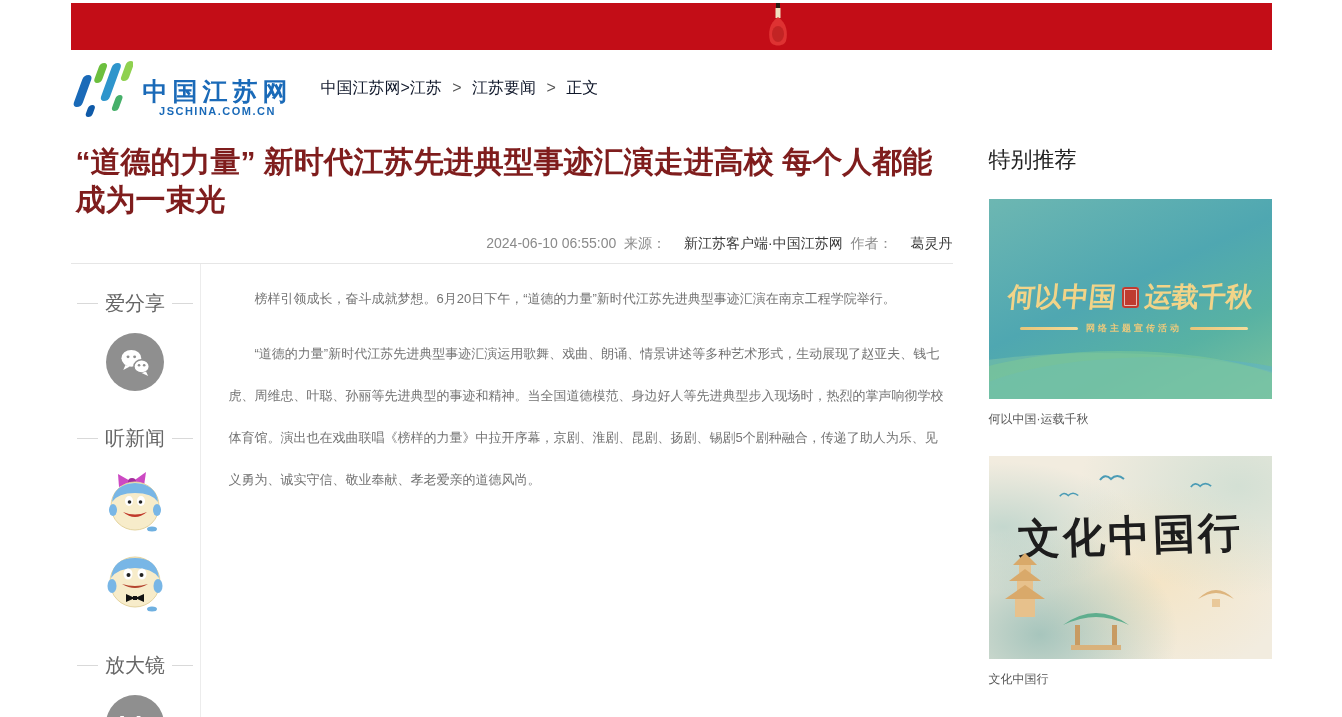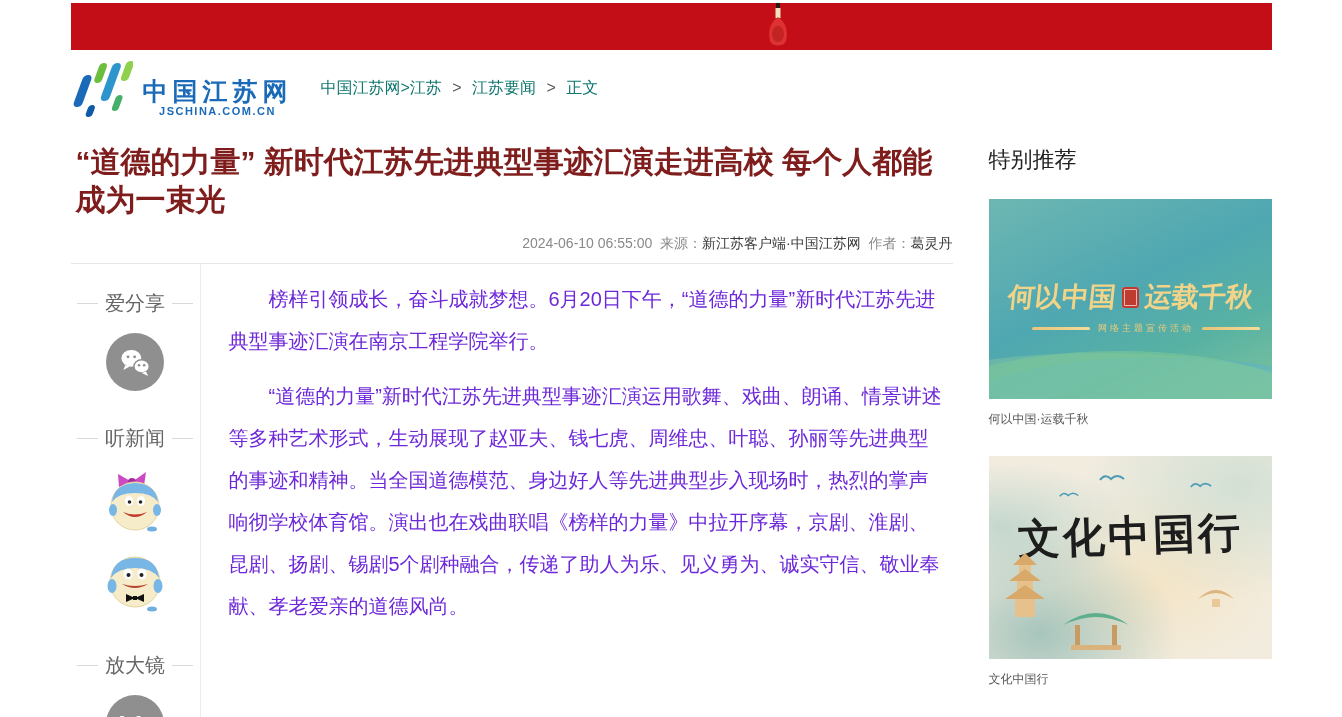--- a/index.html
+++ b/index.html
@@ -19,73 +19,73 @@
     font-family:"DejaVu Serif","Liberation Serif",serif; }
   .bottles-right { margin-left:auto; margin-right:132px; display:flex; align-items:flex-end; gap:2px; }
 
   
   .site-header { display:flex; align-items:center; padding:12px 0 10px 0; height:75px; }
   .logo { display:flex; align-items:flex-end; cursor:pointer; }
   .logo-text { margin-left:10px; }
   .logo-title { color:#1a6ab8; font-size:25px; font-weight:600; letter-spacing:5px; line-height:28px; }
   .logo-domain { color:#1a6ab8; font-size:11px; font-weight:bold; letter-spacing:1.5px; text-align:center; }
   .breadcrumb { margin-left:28px; font-size:16px; color:#333; }
-  .breadcrumb a { color:#0f766e; text-decoration:none; cursor:pointer; }
+  .breadcrumb a { color:#0f172a; text-decoration:none; cursor:pointer; }
   .crumb-sep { margin:0 6px; color:#555; }
 
   
   .main-row { display:flex; margin-top:18px; }
   .main-col { width:890px; }
   .right-col { width:283px; margin-left:28px; }
 
   
   .article-title { font-size:30px; line-height:38px; font-weight:700; color:#7f1d1d;
     max-width:882px; padding-left:5px; }
   .article-meta { text-align:right; font-size:14px; color:#8a8a8a; margin-top:16px;
     padding-right:8px; }
-  .article-meta .meta-strong { color:#3a3a3a; }
+  .article-meta .meta-strong { color:#3a3a3a;margin-left:18px; }
   .header-divider { border-bottom:1px solid #e6e6e6; margin-top:10px; width:882px; }
 
   
   .content-row { display:flex; }
   .left-rail { width:130px; padding-top:26px; border-right:1px solid #ececec;
     display:flex; flex-direction:column; align-items:center; min-height:460px; }
   .rail-label { width:116px; display:flex; align-items:center; color:#666;
     font-size:20px; gap:7px; margin-bottom:16px; white-space:nowrap; }
   .rail-label::before, .rail-label::after { content:""; flex:1; height:1px; background:#d9d9d9; }
   .rail-gap { height:22px; }
   .rail-icon { cursor:pointer; margin-bottom:12px; }
   .gray-circle { width:58px; height:58px; border-radius:50%; background:#8f8f8f;
     display:flex; align-items:center; justify-content:center; color:#fff; cursor:pointer; }
   .aa-btn { margin-bottom:18px; font-weight:bold; }
   .aa-small { font-size:23px;font-family:Liberation Serif, serif; }
   .aa-sign { font-size:16px; vertical-align:super; line-height:0; }
 
   
   .article-body { flex:1; padding:14px 0 0 28px; }
-  .article-body p { font-size:20px; line-height:42px; color:#6d28d9;
+  .article-body p { font-size:13px; line-height:42px; color:#737373;
     text-indent:2em; margin-bottom:13px; max-width:719px; }
 
   
   .recommend-title { font-size:22px; font-weight:normal; color:#222; padding-top:2px; }
   .rec-card { width:283px; height:200px; margin-top:24px; position:relative;
     overflow:hidden; cursor:pointer; }
   .rec-caption { font-size:12px; color:#555; margin-top:12px; cursor:pointer; }
 
   
   .card-heyi { background:linear-gradient(155deg,#6db7b2 0%,#4fa7b1 45%,#58b2a3 72%,#7dc39c 100%); }
   .heyi-row { position:absolute; top:80px; left:0; width:100%; display:flex;
     align-items:center; justify-content:center; gap:6px; }
   .heyi-art { color:#f2d488; font-size:27px; font-weight:900; transform:skewX(-6deg);
     white-space:nowrap; font-family:"DejaVu Serif","Liberation Serif",serif; }
   .heyi-seal { width:17px; height:21px; background:#bf3b30; border-radius:3px;
     box-shadow:inset 0 0 0 2px #bf3b30, inset 0 0 0 3px rgba(255,255,255,.65); }
-  .heyi-sub { position:absolute; top:123px; left:16px; width:100%; display:flex;
+  .heyi-sub { position:absolute; top:123px; left:4px; width:100%; display:flex;
     align-items:center; justify-content:center; gap:8px; color:#ecca7d; font-size:9px;
-    letter-spacing:3px; white-space:nowrap; }
+    letter-spacing:3px; white-space:nowrap;font-weight:bold; }
   .heyi-sub::before, .heyi-sub::after { content:""; height:3px; width:58px;
     background:linear-gradient(90deg,#e7c478,#f4dc9a); border-radius:2px; }
   .wave { position:absolute; border-radius:50%; }
   .wave1 { width:420px; height:140px; left:-80px; bottom:-92px; background:rgba(125,200,150,.55); }
   .wave2 { width:420px; height:120px; left:-40px; bottom:-78px; background:rgba(90,175,215,.40); }
   .wave3 { width:460px; height:110px; left:-120px; bottom:-64px; background:rgba(150,210,160,.35); }
 
   
   .card-wenhua { background:
       radial-gradient(ellipse at 18% 88%, rgba(105,165,160,.55), transparent 42%),

